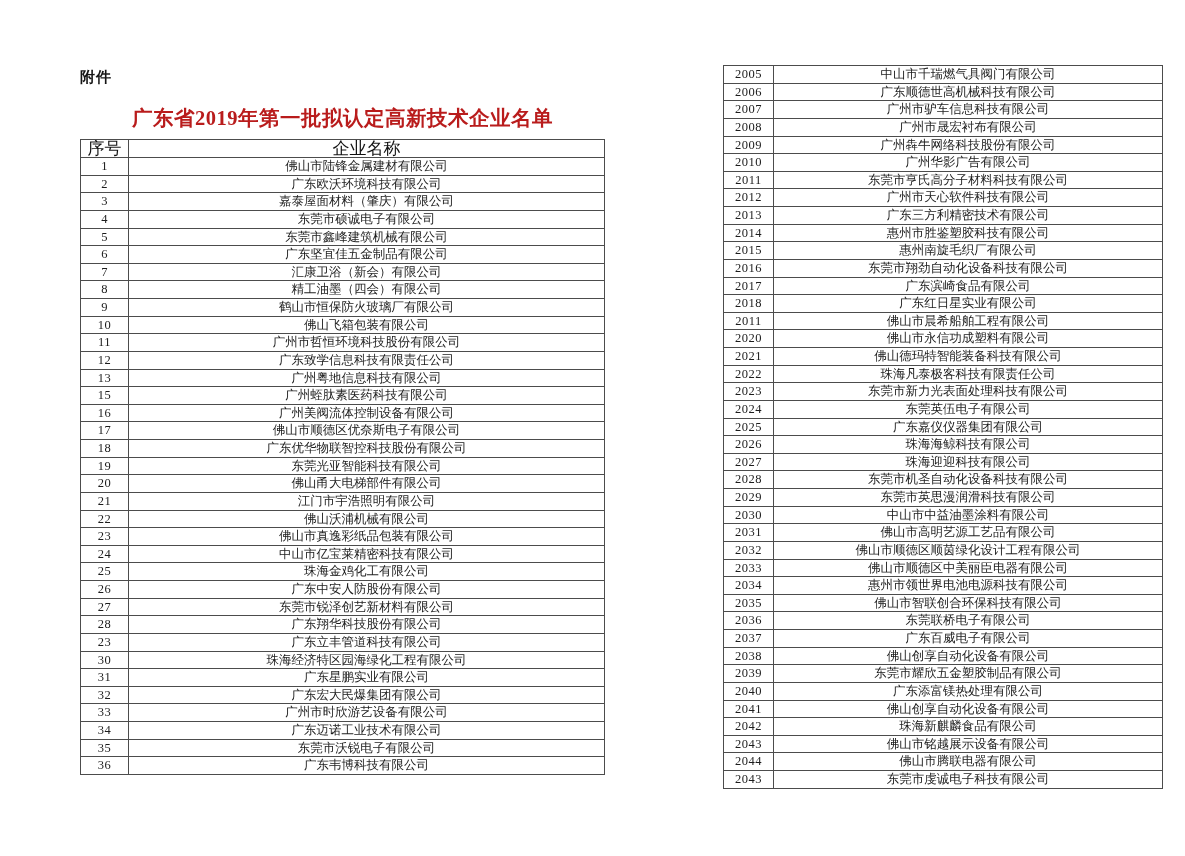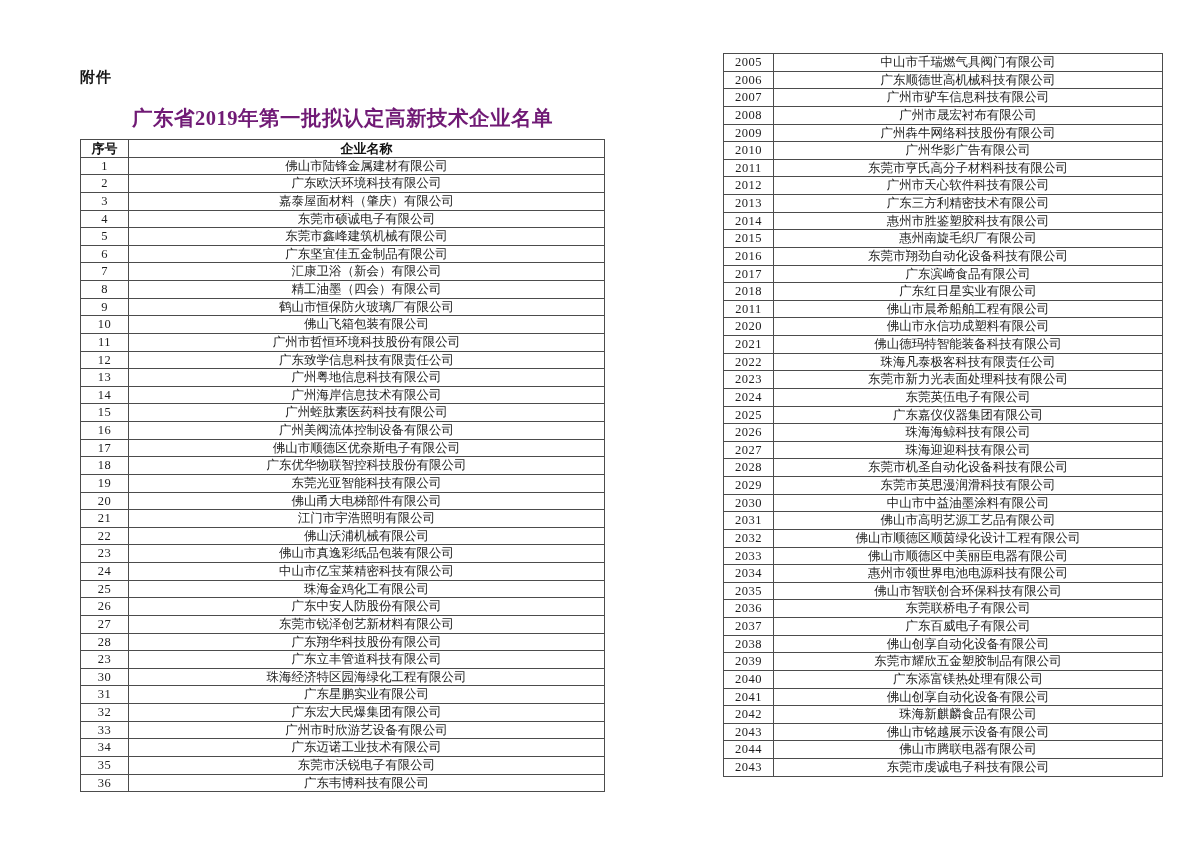--- a/index.html
+++ b/index.html
@@ -13,58 +13,58 @@
     position: relative;
     font-family: "Liberation Serif", "DejaVu Serif", serif;
     color: #1c1c1c;
     overflow: hidden;
   }
   .page-half {
     position: absolute;
     top: 0;
   }
   #left-page  { left: 80px;  top: 68px;  width: 525px; }
-  #right-page { left: 680px; top: 53px;  width: 440px; padding-left: 43px; }
+  #right-page { left: 680px; top: 65px;  width: 440px; padding-left: 43px; }
 
   .attachment-label {
     font-family: "Liberation Sans", "DejaVu Sans", sans-serif;
     font-weight: bold;
     font-size: 15px;
     color: #151515;
     margin: 0 0 17px 0;
     letter-spacing: 1px;
   }
   .doc-title {
     font-size: 20.5px;
     font-weight: bold;
     text-align: center;
     letter-spacing: 0.5px;
     margin: 0 0 7px 0;
     white-space: nowrap;
-    color: #701a75;
+    color: #b91c1c;
   }
   table.roster {
     border-collapse: collapse;
     table-layout: fixed;
     width: 100%;
   }
   table.roster td, table.roster th {
     border: 1px solid #4c4c4c;
     height: 16.64px;
     padding: 0;
     text-align: center;
     vertical-align: middle;
     font-size: 12.5px;
     line-height: 1;
     overflow: hidden;
     white-space: nowrap;
   }
   table.roster th {
-    font-weight: bold;
-    font-size: 13px;
+    font-weight: normal;
+    font-size: 17px;
     color: #111111;
     margin-top: 36px;
   }
   col.idx-col  { width: 48px; }
   #right-page col.idx-col { width: 50px; }
   td[data-name="row-index-cell"] {
     font-family: "Liberation Serif", "DejaVu Serif", serif;
     letter-spacing: 0.5px;
   }
 </style>
@@ -132,24 +132,20 @@
         </tr>
         <tr data-name="table-row">
           <td data-name="row-index-cell">12</td>
           <td data-name="company-name-cell">广东致学信息科技有限责任公司</td>
         </tr>
         <tr data-name="table-row">
           <td data-name="row-index-cell">13</td>
           <td data-name="company-name-cell">广州粤地信息科技有限公司</td>
         </tr>
         <tr data-name="table-row">
-          <td data-name="row-index-cell">14</td>
-          <td data-name="company-name-cell">广州海岸信息技术有限公司</td>
-        </tr>
-        <tr data-name="table-row">
           <td data-name="row-index-cell">15</td>
           <td data-name="company-name-cell">广州蛭肽素医药科技有限公司</td>
         </tr>
         <tr data-name="table-row">
           <td data-name="row-index-cell">16</td>
           <td data-name="company-name-cell">广州美阀流体控制设备有限公司</td>
         </tr>
         <tr data-name="table-row">
           <td data-name="row-index-cell">17</td>
           <td data-name="company-name-cell">佛山市顺德区优奈斯电子有限公司</td>

